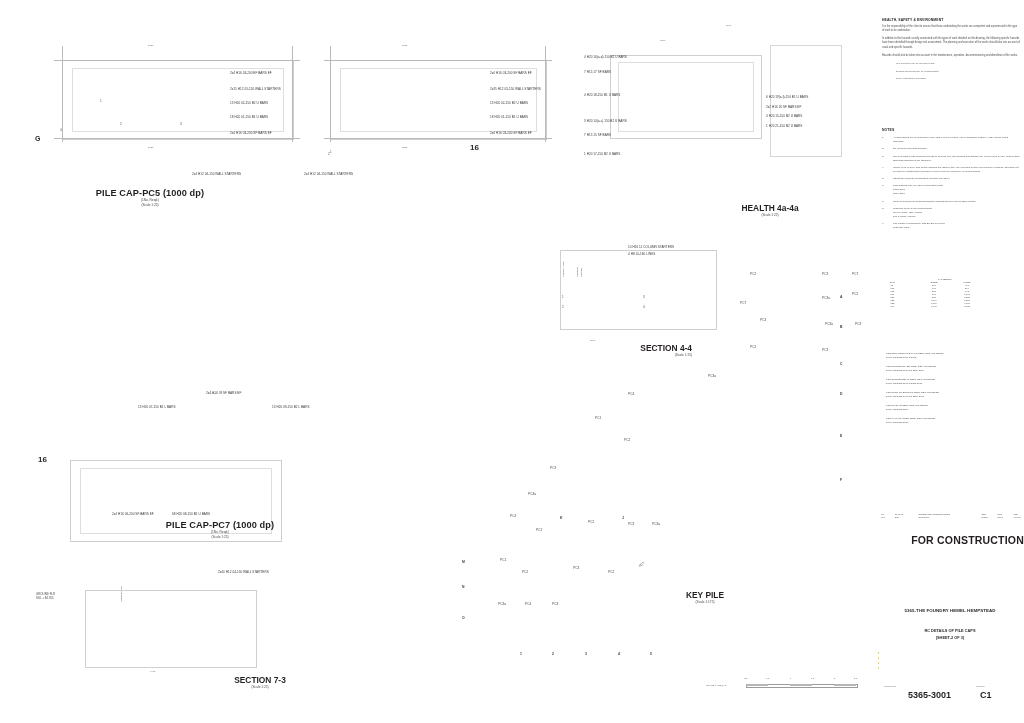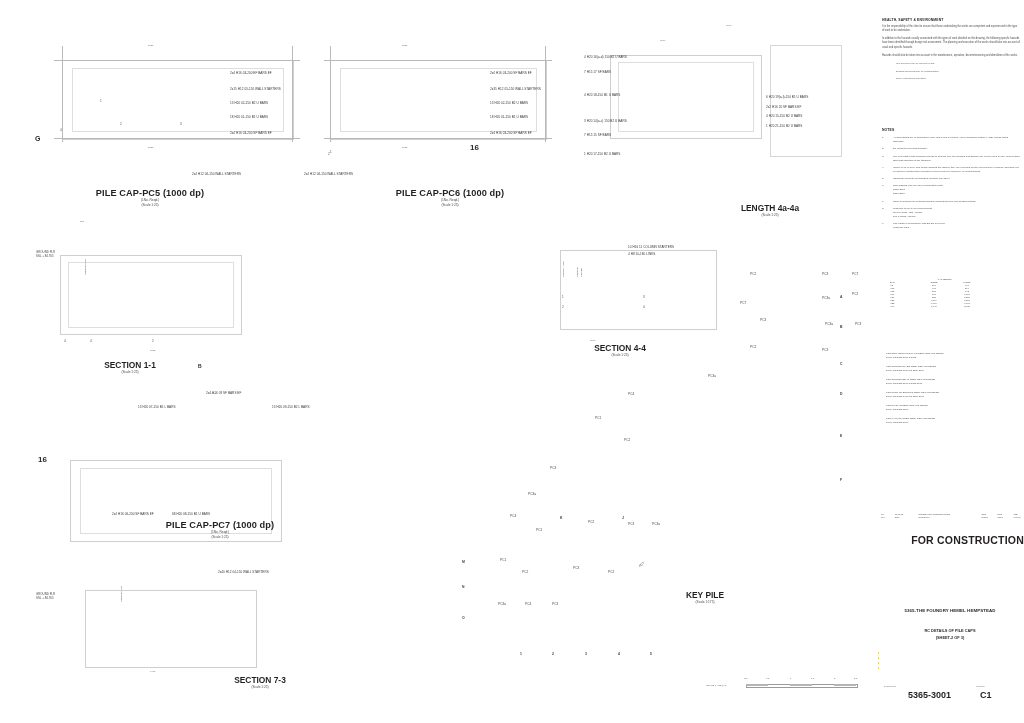--- a/index.html
+++ b/index.html
@@ -125,25 +125,20 @@
     <div class="abs lbl" style="left:190px;top:71px;">2x4 H16 03-200 SF BARS EF</div>
     <div class="abs lbl" style="left:190px;top:87px;">2x35 H12 05-150 WALL STARTERS</div>
     <div class="abs lbl" style="left:190px;top:101px;">13 H20 02-150 B2 U BARS</div>
     <div class="abs lbl" style="left:190px;top:115px;">18 H20 01-150 B1 U BARS</div>
     <div class="abs lbl" style="left:190px;top:131px;">2x4 H16 03-200 SF BARS EF</div>
     <div class="abs lbl" style="left:4px;top:172px;">2x4 H12 06-150 WALL STARTERS</div>
 
     <div class="abs bn" style="left:28px;top:152px;">2</div>
     <div class="abs bignum" style="left:170px;top:143px;">16</div>
 
-    <div class="abs ctr" style="left:10px;top:188px;width:280px;">
-      <div class="vtitle">PILE CAP-PC6 (1000 dp)</div>
-      <div class="vsub">(1No. Reqd.)</div>
-      <div class="vsub">(Scale 1:25)</div>
-    </div>
   </div>
 
   <div class="abs" style="left:570px;top:0;width:300px;height:190px;">
     <div class="abs" style="left:40px;top:55px;width:150px;height:82px;border:0.6px solid #cfcfcf;"></div>
     <div class="abs" style="left:48px;top:62px;width:134px;height:68px;border:0.5px solid #dedede;"></div>
     <div class="abs" style="left:200px;top:45px;width:70px;height:110px;border:0.6px solid #d6d6d6;"></div>
 
     <div class="abs lbl" style="left:14px;top:55px;">4 H20 16(a-d) 150 B2 U BARS</div>
     <div class="abs lbl" style="left:14px;top:70px;">7 H15 17 SF BARS</div>
     <div class="abs lbl" style="left:14px;top:93px;">4 H20 18-150 B1 U BARS</div>
@@ -154,66 +149,44 @@
     <div class="abs lbl" style="left:196px;top:105px;">2x2 H16 20 SF BARS EF</div>
     <div class="abs lbl" style="left:196px;top:114px;">4 H20 15-150 B2 U BARS</div>
     <div class="abs lbl" style="left:196px;top:124px;">1 H20 21-150 B2 U BARS</div>
 
     <div class="abs dimtxt" style="left:156px;top:24px;">1500</div>
     <div class="abs dimtxt" style="left:90px;top:39px;">1500</div>
 
   </div>
 
   <div class="abs ctr" style="left:680px;top:203px;width:180px;">
-    <div class="stitle">LENGTH 4a-4a</div>
+    <div class="stitle">HEALTH 4a-4a</div>
     <div class="vsub">(Scale 1:25)</div>
   </div>
 
-  <div class="abs" style="left:0;top:215px;width:300px;height:160px;">
-    <div class="abs" style="left:60px;top:40px;width:180px;height:78px;border:0.6px solid #cfcfcf;"></div>
-    <div class="abs" style="left:68px;top:47px;width:164px;height:64px;border:0.5px solid #dedede;"></div>
-
-    <div class="abs lbl2" style="left:36px;top:35px;white-space:pre-line;">GROUND FLR
-SSL + 84.765</div>
-
-    <div class="abs rot tiny" style="left:84px;top:60px;">1000mm PILE</div>
-
-    <div class="abs dimtxt" style="left:80px;top:5px;">225</div>
-    <div class="abs dimtxt" style="left:150px;top:134px;">2825</div>
-
-    <div class="abs bn" style="left:64px;top:124px;">4</div>
-    <div class="abs bn" style="left:90px;top:124px;">4</div>
-    <div class="abs bn" style="left:152px;top:124px;">2</div>
-
-    <div class="abs ctr" style="left:75px;top:145px;width:110px;">
-      <div class="stitle">SECTION 1-1</div>
-      <div class="vsub">(Scale 1:25)</div>
-    </div>
-    <div class="abs gridref" style="left:198px;top:148px;font-size:5px;">B</div>
-  </div>
 
 
   <div class="abs" style="left:540px;top:215px;width:260px;height:160px;">
     <div class="abs" style="left:20px;top:35px;width:155px;height:78px;border:0.6px solid #cfcfcf;"></div>
 
     <div class="abs rot tiny" style="left:22px;top:62px;">750mm + 100</div>
     <div class="abs rot tiny" style="left:36px;top:62px;white-space:pre-line;">1000mm
 KICKER</div>
 
     <div class="abs lbl" style="left:88px;top:30px;">10 H16 11 COLUMN STARTERS</div>
     <div class="abs lbl" style="left:88px;top:37px;">4 H8 10-180 LINKS</div>
 
     <div class="abs bn" style="left:22px;top:80px;">1</div>
     <div class="abs bn" style="left:22px;top:90px;">2</div>
     <div class="abs bn" style="left:103px;top:80px;">3</div>
     <div class="abs bn" style="left:103px;top:90px;">4</div>
 
     <div class="abs dimtxt" style="left:50px;top:124px;">1500</div>
 
-    <div class="abs ctr" style="left:20px;top:128px;width:120px;">
+    <div class="abs ctr" style="left:32px;top:128px;width:120px;text-align:right;">
       <div class="stitle">SECTION 4-4</div>
       <div class="vsub">(Scale 1:25)</div>
     </div>
   </div>
 
   <div class="abs lbl" style="left:138px;top:405px;">13 H20 07-150 B1 L BARS</div>
   <div class="abs lbl" style="left:206px;top:391px;">2x4 H16 09 SF BARS EF</div>
   <div class="abs lbl" style="left:272px;top:405px;">13 H20 09-150 B2 L BARS</div>
   <div class="abs dimtxt" style="left:210px;top:392px;">7475</div>
   <div class="abs bignum" style="left:38px;top:455px;">16</div>

